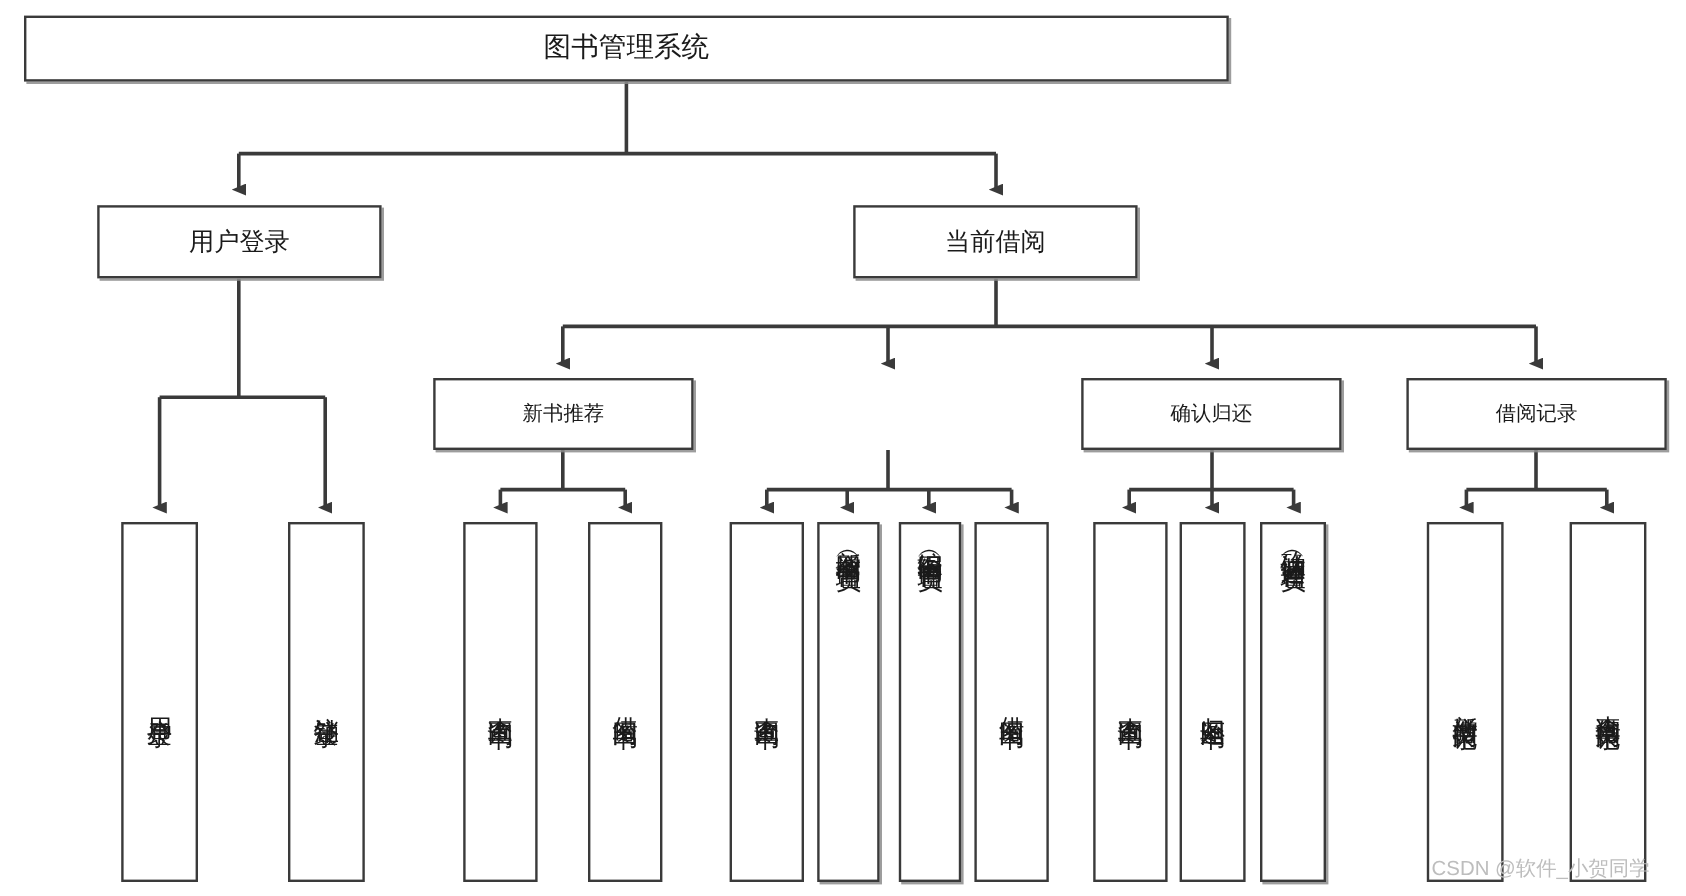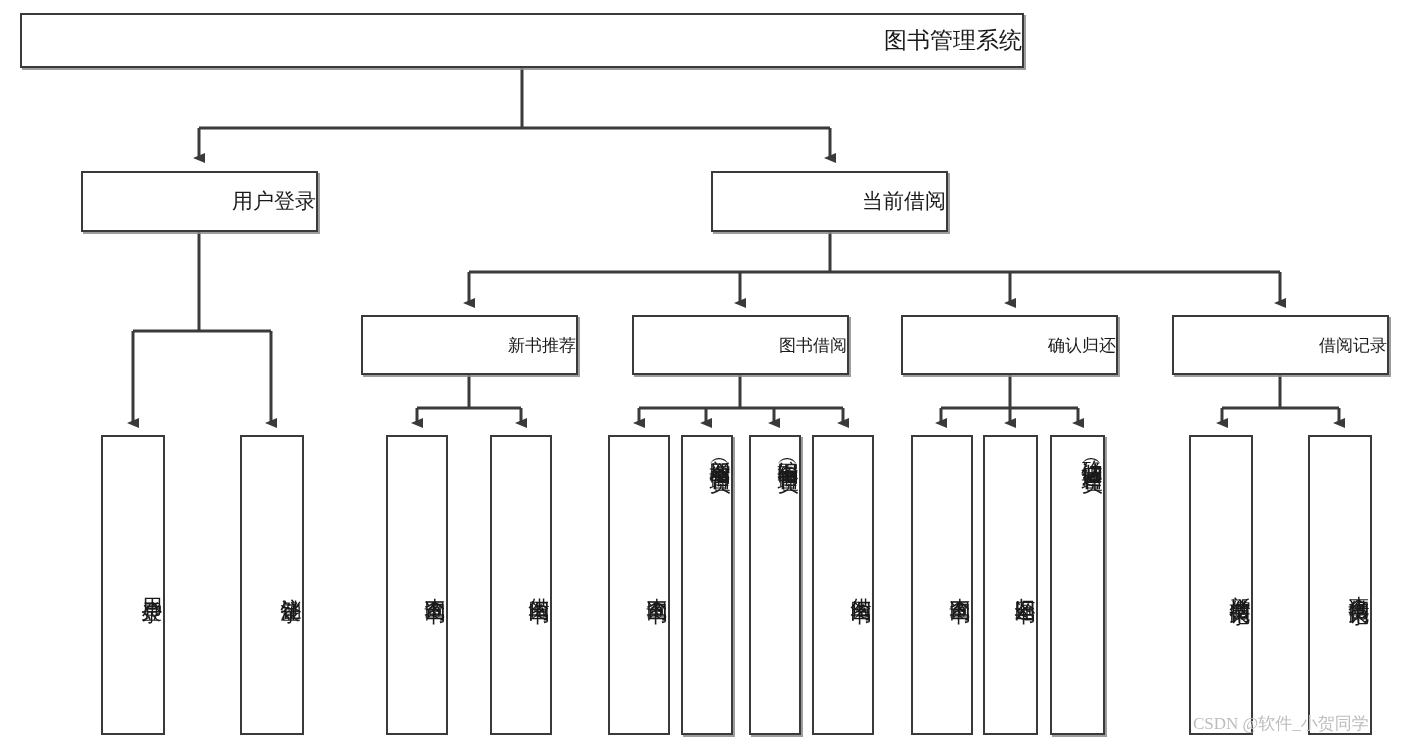--- a/index.html
+++ b/index.html
@@ -14,21 +14,21 @@
 
   svg#wires{position:absolute;left:0;top:0;width:1405px;height:747px;}
 
   .node{
     position:absolute;
     box-sizing:border-box;
     background:#ffffff;
     border:2px solid #3a3a3a;
     display:flex;
     align-items:center;
-    justify-content:flex-end;
+    justify-content:center;
     color:#1a1a1a;
   }
   .node.shadow{
     box-shadow:2px 2px 0 0 rgba(140,140,140,.85);
   }
   .node .lbl{
     display:block;
     text-align:center;
     line-height:1.18;
     white-space:nowrap;
@@ -51,21 +51,21 @@
     line-height:1.05;
   }
   .node.vert.mid{align-items:center;padding-top:0;}
 
   #watermark{
     position:absolute;
     left:1193px;top:712px;
     font-size:17px;
     color:#bdbdbd;
     white-space:nowrap;
-    font-family:Liberation Serif, serif;
+    font-family:Liberation Sans, sans-serif;
   }
 </style>
 </head>
 <body>
 
 <div id="canvas">
 
   <svg id="wires" viewBox="0 0 1405 747">
     <defs>
       <marker id="arrow" markerWidth="12" markerHeight="12" refX="5" refY="6" orient="auto" markerUnits="userSpaceOnUse">
@@ -125,23 +125,20 @@
   </div>
 
   <div class="node shadow h-l2" style="left:711px;top:171px;width:237px;height:61px;">
     <span class="lbl">当前借阅</span>
   </div>
 
   <div class="node shadow h-l3" style="left:361px;top:315px;width:217px;height:60px;">
     <span class="lbl">新书推荐</span>
   </div>
 
-  <div class="node shadow h-l3" style="left:632px;top:315px;width:217px;height:60px;">
-    <span class="lbl">图书借阅</span>
-  </div>
 
   <div class="node shadow h-l3" style="left:901px;top:315px;width:217px;height:60px;">
     <span class="lbl">确认归还</span>
   </div>
 
   <div class="node shadow h-l3" style="left:1172px;top:315px;width:217px;height:60px;">
     <span class="lbl">借阅记录</span>
   </div>
 
   <div class="node vert mid" style="left:101px;top:435px;width:64px;height:300px;">

